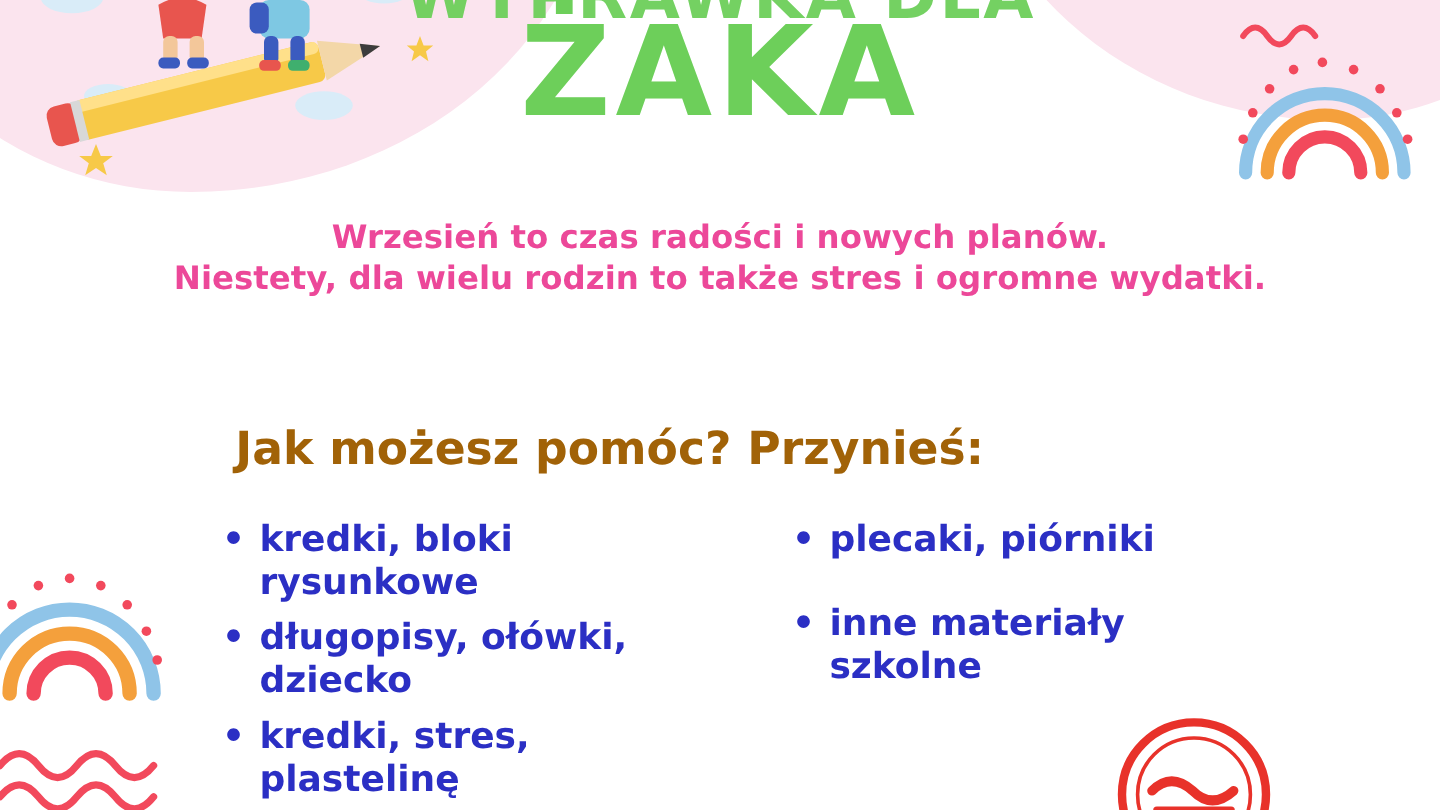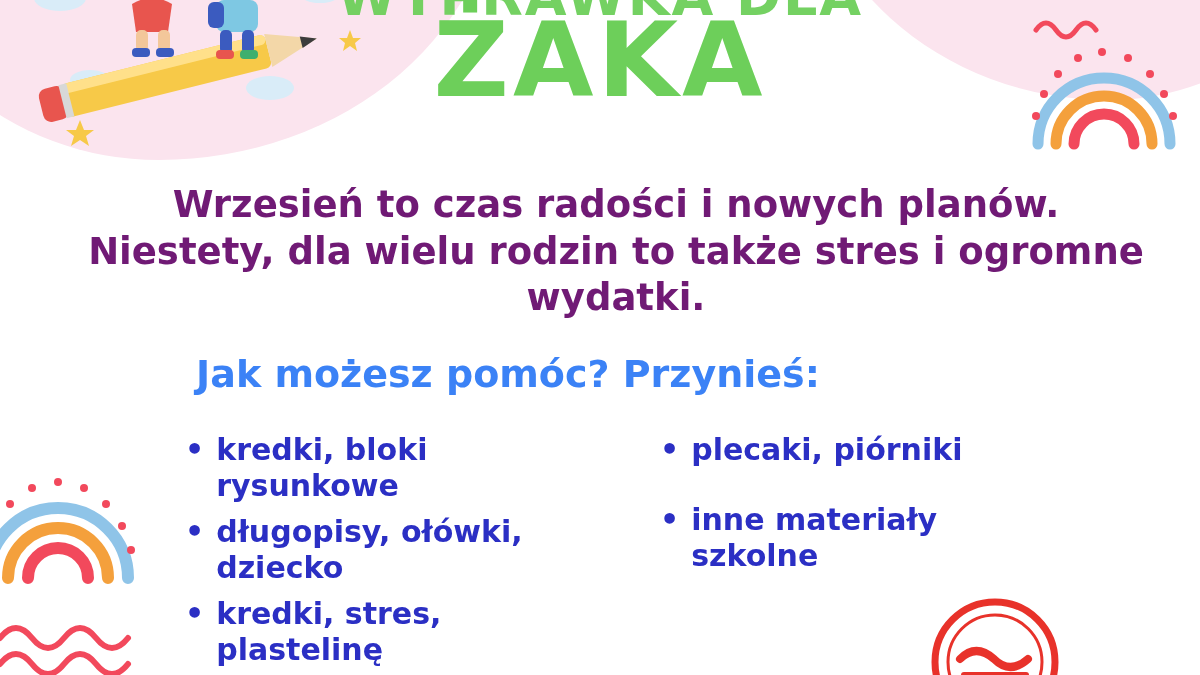--- a/index.html
+++ b/index.html
@@ -70,41 +70,41 @@
   .headline .line2 {
     display: block;
     font-size: 104px;
     margin-top: -16px;
   }
 
   
   .intro {
     position: absolute;
     top: 182px;
-    left: 66px;
+    left: 50px;
     width: 1100px;
     text-align: center;
-    color: #701a75;
+    color: #ec4899;
     font-weight: bold;
-    font-size: 37px;
+    font-size: 27px;
     line-height: 1.26;
     font-family: "DejaVu Sans", sans-serif;
   }
   .intro p {
     margin: 0;
   }
 
   
   .subtitle {
     position: absolute;
     top: 352px;
     left: 0;
     width: 1016px;
     text-align: center;
-    color: #3b82f6;
+    color: #a16207;
     font-weight: bold;
     font-size: 38px;
     font-family: "DejaVu Sans", sans-serif;
   }
 
   
   .lists {
     position: absolute;
     top: 432px;
     left: 0;

